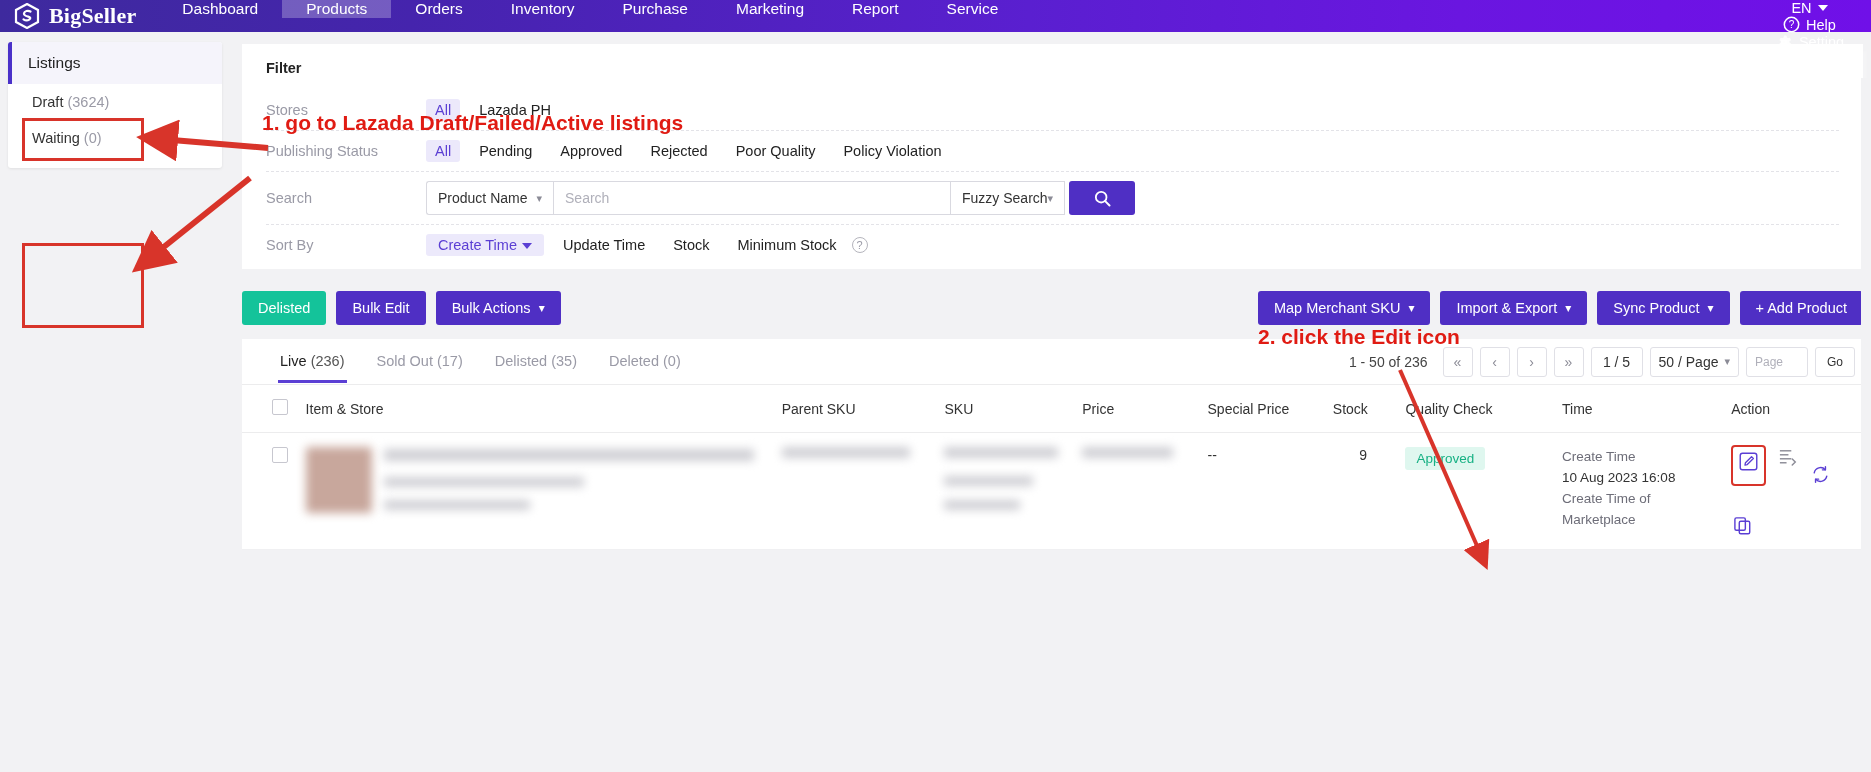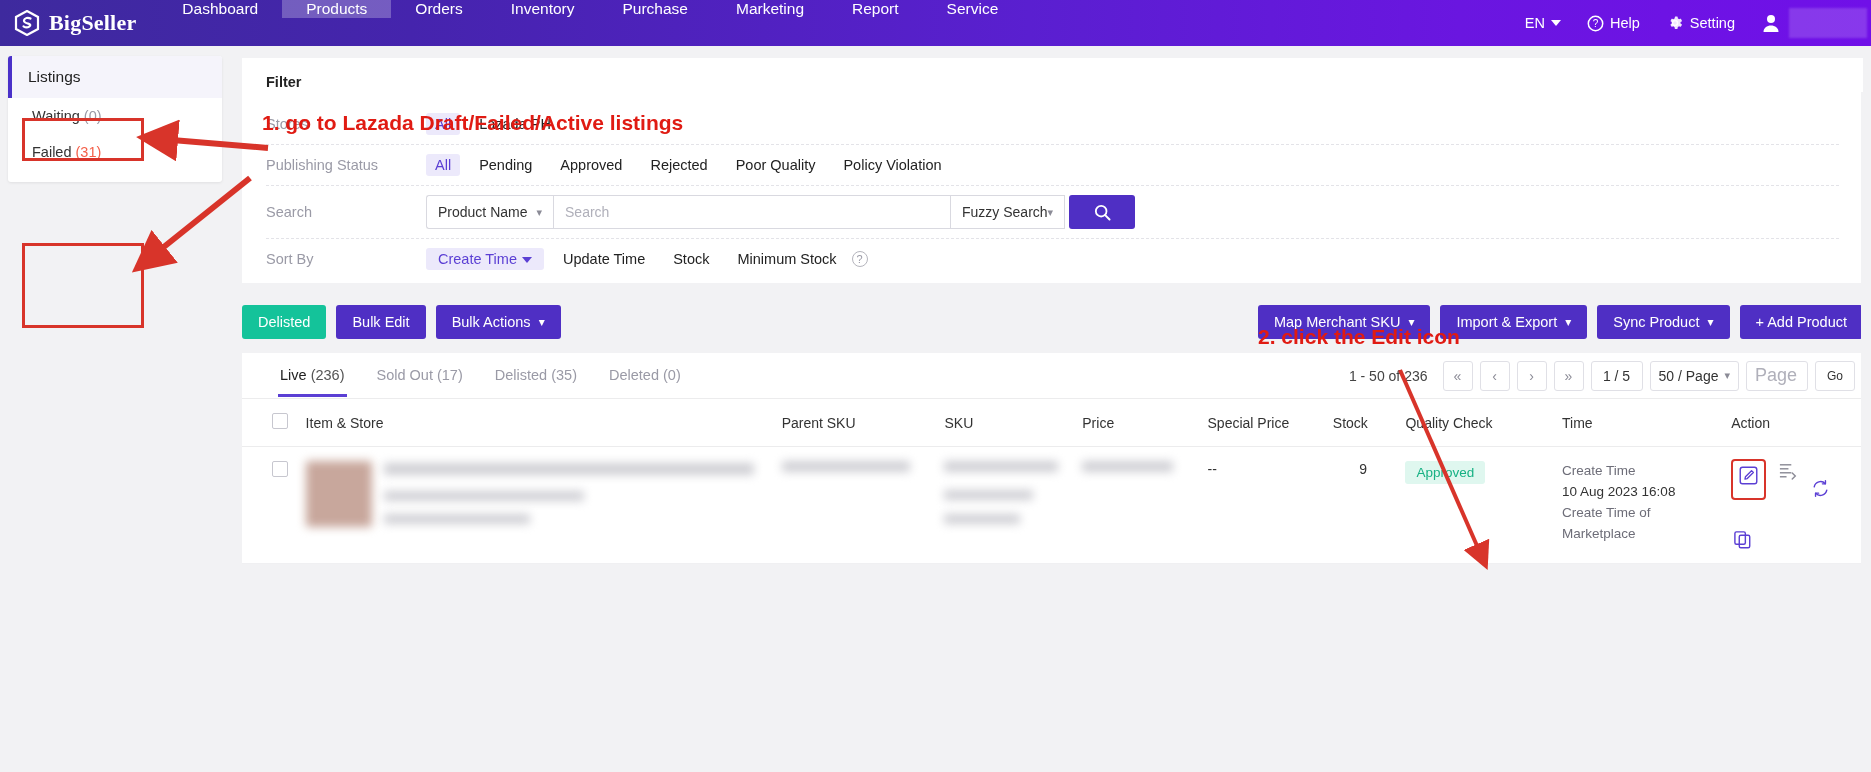--- a/index.html
+++ b/index.html
@@ -5,21 +5,21 @@
   * { box-sizing: border-box; margin: 0; padding: 0; }
   html, body {
     width: 1871px; height: 772px;
     font-family: "Liberation Sans", sans-serif;
     background: #f2f2f4;
     overflow: hidden;
   }
 
   
   .topnav {
-    height: 46px;
+    height: 32px;
     background: linear-gradient(90deg, #3e2a9e 0%, #4524ad 22%, #5a1fd0 55%, #6a16e0 78%, #7010e8 100%);
     display: flex; align-items: stretch;
     position: relative;
     color: #fff;
   }
   .brand {
     display: flex; align-items: center; gap: 9px;
     padding: 0 22px 0 14px;
     font-size: 22px; font-weight: bold;
     font-family: "Liberation Serif", serif;
@@ -35,20 +35,21 @@
     cursor: pointer;
     white-space: nowrap;
   }
   .nav-item.active { background: rgba(255,255,255,.26); }
   .nav-right {
     margin-left: auto;
     display: flex; align-items: center;
     gap: 0px;
     padding-right: 0px;
     font-size: 14.5px;
+    flex-direction: column;
   }
   .nav-right > div { display: flex; align-items: center; gap: 6px; padding: 0 13px; cursor: pointer; }
   .caret-down {
     width: 0; height: 0;
     border-left: 5px solid transparent;
     border-right: 5px solid transparent;
     border-top: 6px solid #fff;
     display: inline-block;
   }
   .avatar-blur {
@@ -251,21 +252,21 @@
   .pgsel {
     height: 30px; min-width: 88px;
     border: 1px solid #e0e0e6; border-radius: 3px;
     display: flex; align-items: center; justify-content: space-between;
     padding: 0 8px; font-size: 14px; color: #333; background: #fff;
     cursor: pointer; gap: 6px;
   }
   .pginput {
     width: 62px; height: 30px;
     border: 1px solid #e0e0e6; border-radius: 3px;
-    padding: 0 8px; font-size: 18px; color: #333;
+    padding: 0 8px; font-size: 12px; color: #333;
     font-family: "Liberation Sans", sans-serif; outline: none;
   }
   .pginput::placeholder { color: #b0b0ba; }
   .gobtn {
     height: 30px; padding: 0 11px;
     border: 1px solid #e0e0e6; border-radius: 3px;
     background: #fff; font-size: 12px; color: #333; cursor: pointer;
     font-family: "Liberation Sans", sans-serif;
   }
 
@@ -389,26 +390,26 @@
     </div>
   </div>
 </div>
 
 <div class="page">
 
   <div class="sidebar">
     <div class="sidebar-card">
       <div class="sidebar-head">Listings</div>
       <div class="sidebar-item">
+        <span>Draft</span>
+        <span class="count">(3624)</span>
+      </div>
+      <div class="sidebar-item">
         <span>Waiting</span>
         <span class="count">(0)</span>
-      </div>
-      <div class="sidebar-item">
-        <span>Failed</span>
-        <span class="count red">(31)</span>
       </div>
     </div>
   </div>
 
   <div class="main">
 
 
     <div class="filter-card">
       <div class="filter-title">Filter</div>
 

